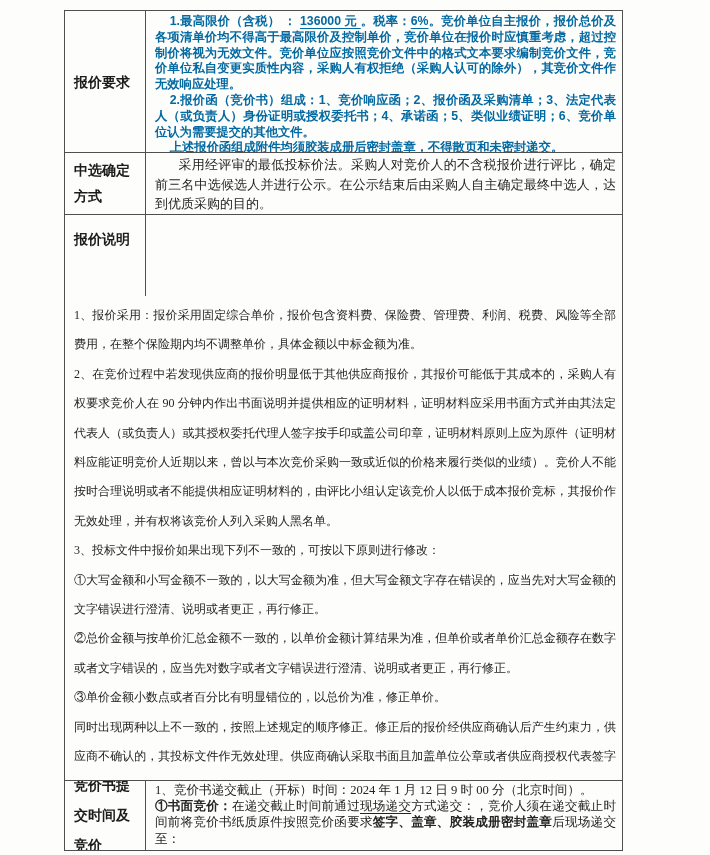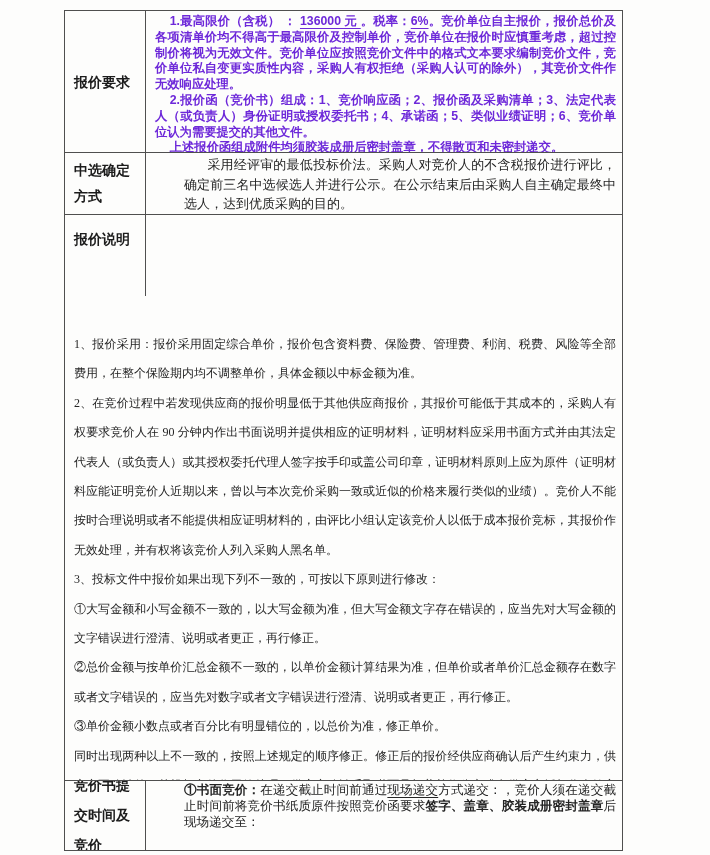--- a/index.html
+++ b/index.html
@@ -13,21 +13,21 @@
     background:#fdfdfc;overflow:hidden;
   }
   .doc-table{
     position:absolute;left:64px;top:10px;width:559px;height:841px;
     border:1px solid #4f4f4f;
     display:flex;flex-direction:column;
     box-sizing:border-box;
     color:#262626;
   }
   .t-row{display:flex;box-sizing:border-box;overflow:hidden;flex:0 0 auto;}
-  .t-row + .t-row{border-top:1px solid #4f4f4f;gap:29px;}
+  .t-row + .t-row{border-top:1px solid #4f4f4f;}
   .row-quote-requirements{height:141px;}
   .row-selection-method{height:62px;}
   .row-quote-notes{height:566px;flex-direction:column;}
   .row-submission-time{flex:1 1 auto;}
 
   .cell-header{
     width:81px;flex:0 0 81px;box-sizing:border-box;
     border-right:1px solid #4f4f4f;
     display:flex;align-items:center;
     padding-left:9px;padding-right:4px;
@@ -44,21 +44,21 @@
   .cell-content{
     flex:1 1 auto;box-sizing:border-box;overflow:hidden;
     color:#242424;
   }
   .cell-content p{margin:0;padding:0;text-align:justify;text-justify:inter-ideograph;}
   .cell-content p.indent{text-indent:1.2em;}
 
   .row-quote-requirements .cell-content{
     font-family:"Liberation Sans","DejaVu Sans",sans-serif;
     font-weight:600;font-size:12.3px;line-height:15.8px;
-    padding:3px 6px 0 9px;color:#6d28d9;
+    padding:3px 6px 0 9px;color:#0369a1;
   }
   .row-selection-method .cell-content{
     font-size:13px;line-height:19.5px;padding:2px 6px 0 9px;
   }
   .row-selection-method .cell-content p.indent{text-indent:1.8em;}
   .row-quote-notes .cell-content{
     font-size:12px;line-height:29.4px;padding:5px 6px 0 9px;
   }
   .row-submission-time .cell-content{
     font-size:12.6px;line-height:16.2px;padding:1px 6px 0 9px;
@@ -102,17 +102,18 @@
           <p class=""><span class="">②总价金额与按单价汇总金额不一致的，以单价金额计算结果为准，但单价或者单价汇总金额存在数字或者文字错误的，应当先对数字或者文字错误进行澄清、说明或者更正，再行修正。</span></p>
           <p class=""><span class="">③单价金额小数点或者百分比有明显错位的，以总价为准，修正单价。</span></p>
           <p class=""><span class="">同时出现两种以上不一致的，按照上述规定的顺序修正。修正后的报价经供应商确认后产生约束力，供应商不确认的，其投标文件作无效处理。供应商确认采取书面且加盖单位公章或者供应商授权代表签字的方式。</span></p>
         </div>
       </div>
       <div class="t-row row-submission-time">
         <div class="cell-header">
           <span class="hdr-text">竞价书提交时间及竞价</span>
         </div>
         <div class="cell-content">
+          <p class=""><span class="">1、竞价书递交截止（开标）时间：2024 年 1 月 12 日 9 时 00 分（北京时间）。</span></p>
           <p class=""><span class=" seg-b">①书面竞价：</span><span class="">在递交截止时间前通过</span><span class=" seg-u">现场递交</span><span class="">方式递交：，竞价人须在递交截止时间前将竞价书纸质原件按照竞价函要求</span><span class=" seg-b">签字、盖章、胶装成册密封盖章</span><span class="">后现场递交至：</span></p>
         </div>
       </div>
     </div>
 </div>
 
 </body></html>

